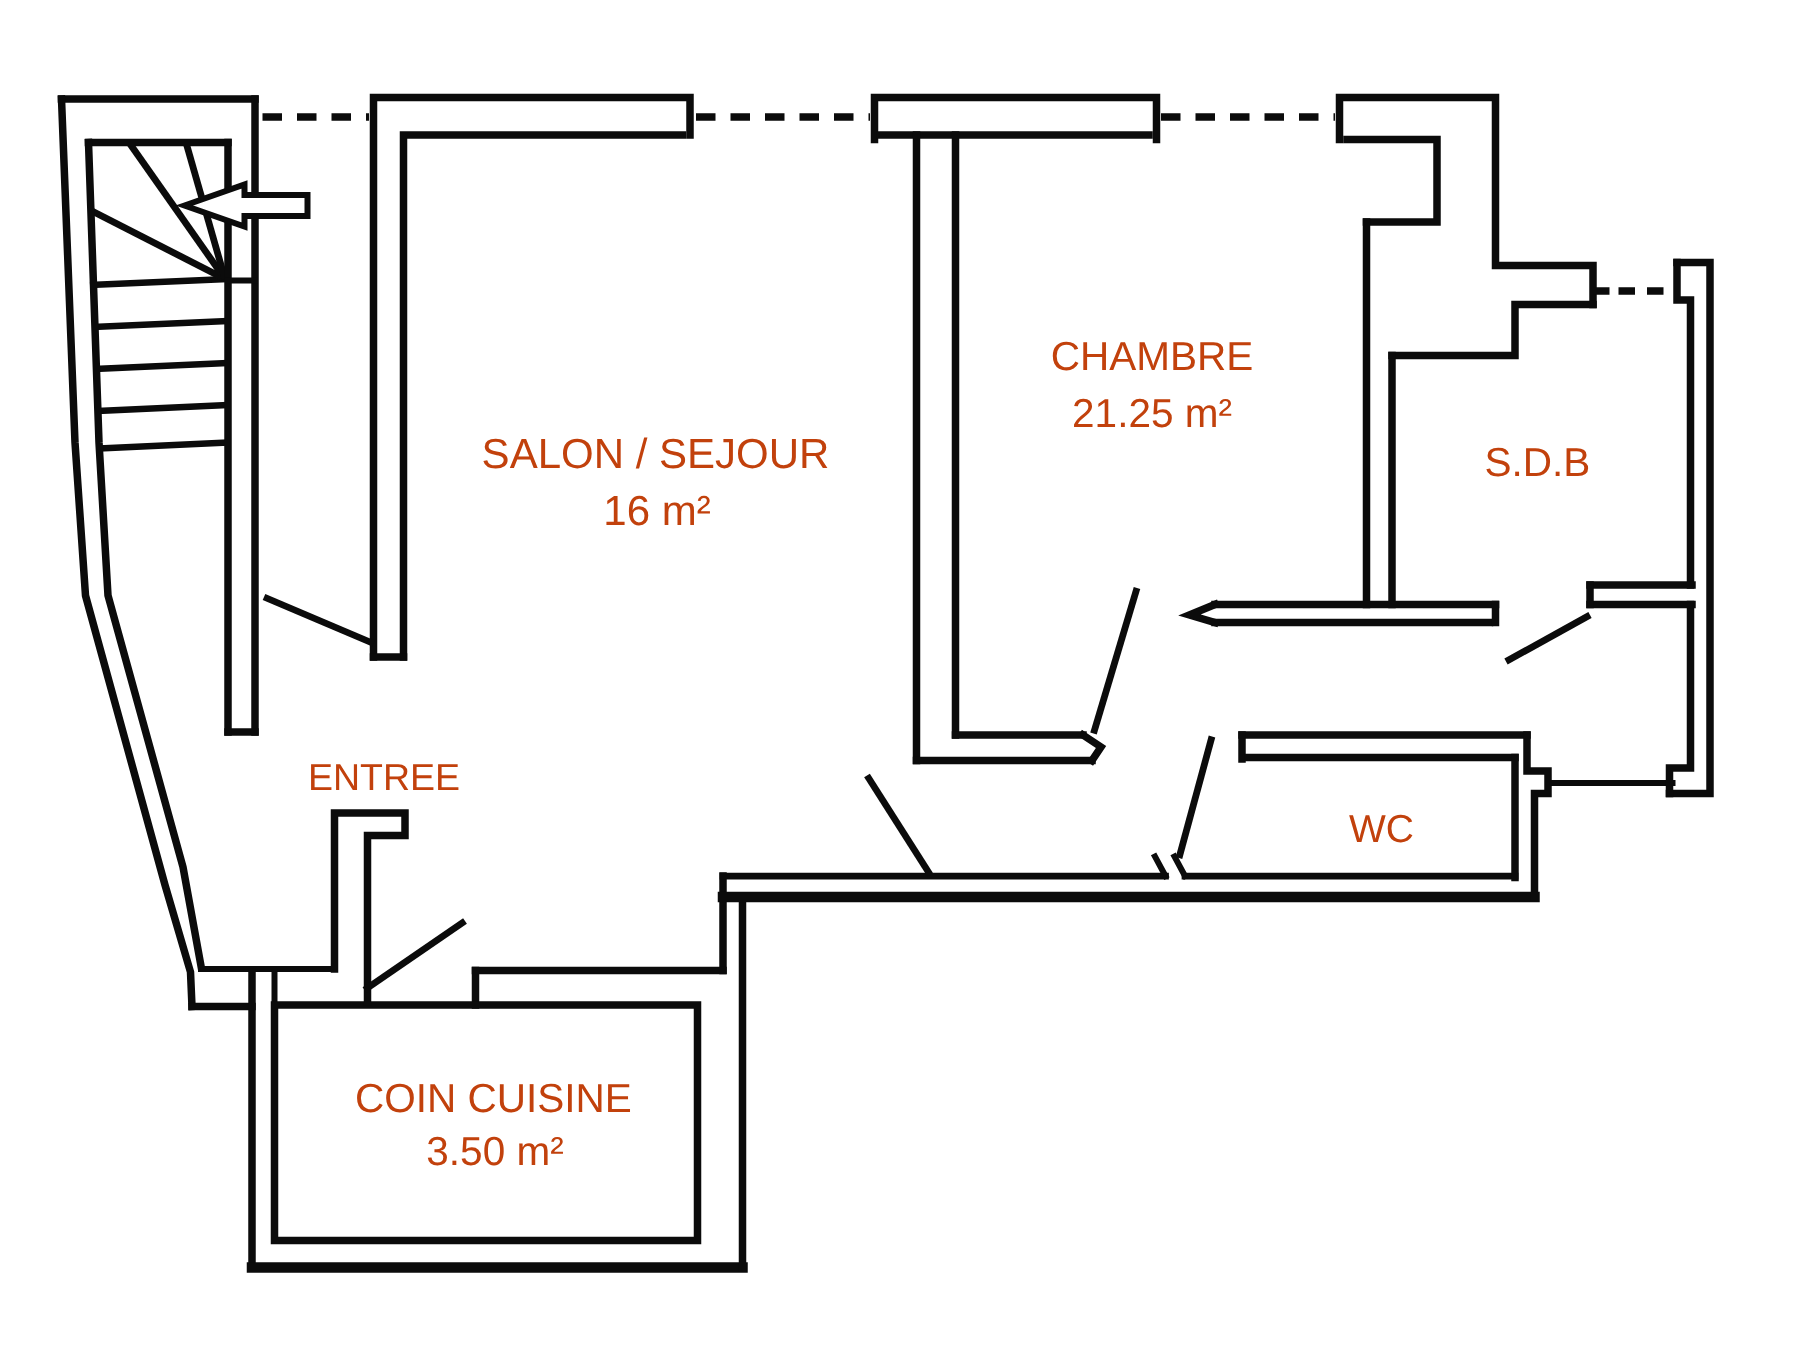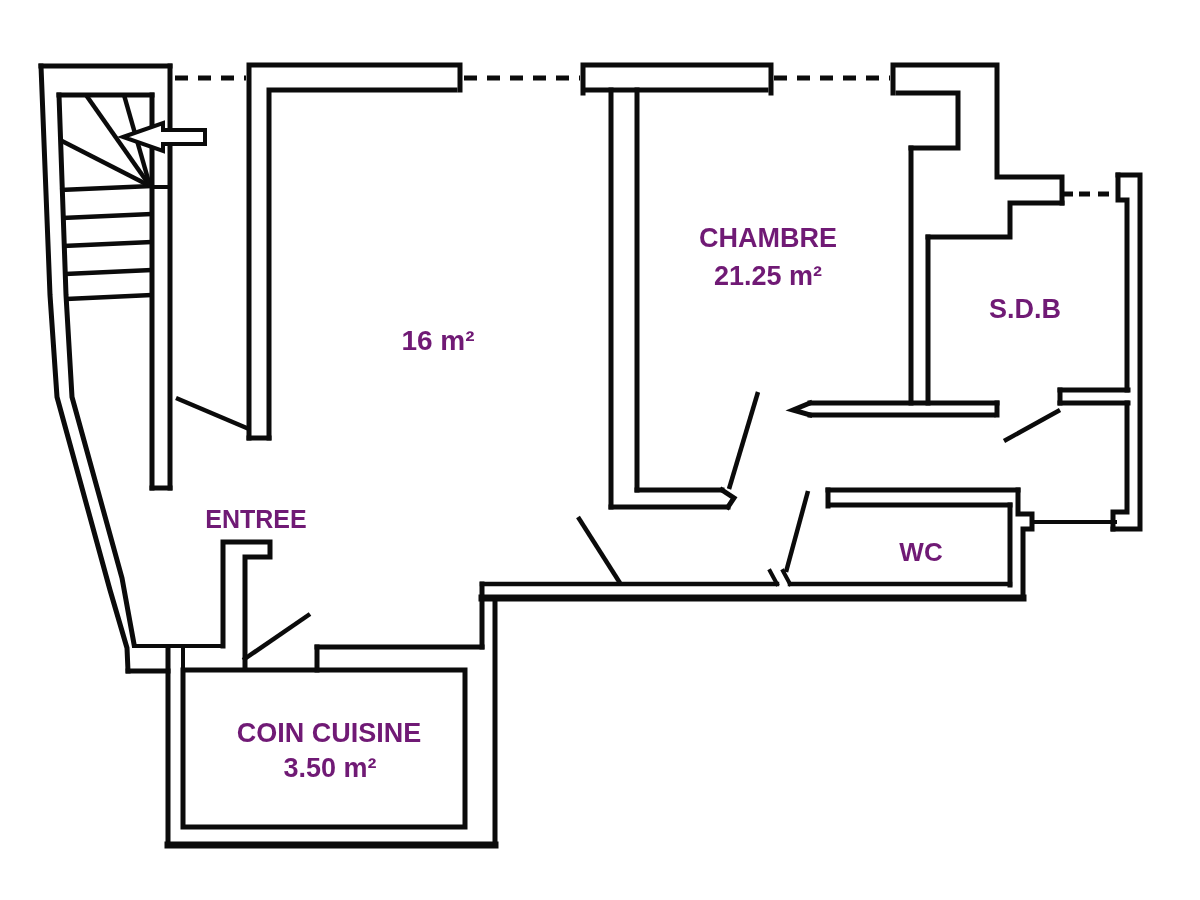--- a/index.html
+++ b/index.html
@@ -7,22 +7,22 @@
     position:relative;
     width:1200px;height:900px;
     background:#ffffff;
     overflow:hidden;
     font-family:"Liberation Sans", sans-serif;
   }
   #plan-svg{position:absolute;left:0;top:0;width:1200px;height:900px;}
   .room-label{
     position:absolute;
     transform:translate(-50%,-50%);
-    font-weight:bold;
-    color:#701a75;
+    font-weight:normal;
+    color:#c2410c;
     white-space:nowrap;
     letter-spacing:0px;
     line-height:1;
   }
   .fs28{font-size:28px;}
   .fs27{font-size:27px;}
   .fs26{font-size:26px;}
   .fs25{font-size:25px;margin-left:48px;}
 </style>
 </head>
@@ -111,20 +111,21 @@
       </g>
       <g>
         <polyline points="175,78 246,78" fill="none" stroke="#0b0b0b" stroke-width="5" stroke-linecap="butt" stroke-linejoin="miter" stroke-dasharray="13 10"></polyline>
         <polyline points="464,78 580,78" fill="none" stroke="#0b0b0b" stroke-width="5" stroke-linecap="butt" stroke-linejoin="miter" stroke-dasharray="13 10"></polyline>
         <polyline points="774,78 890,78" fill="none" stroke="#0b0b0b" stroke-width="5" stroke-linecap="butt" stroke-linejoin="miter" stroke-dasharray="13 10"></polyline>
         <polyline points="1062,194 1073,194" fill="none" stroke="#0b0b0b" stroke-width="5" stroke-linecap="butt" stroke-linejoin="miter"></polyline>
         <polyline points="1079,194 1116,194" fill="none" stroke="#0b0b0b" stroke-width="5" stroke-linecap="butt" stroke-linejoin="miter" stroke-dasharray="11 8"></polyline>
       </g>
     </svg>
 
+  <div class="room-label fs28" style="left:437px;top:303px;">SALON / SEJOUR</div>
   <div class="room-label fs28" style="left:438px;top:341px;text-align:center;">16 m²</div>
 
   <div class="room-label fs27" style="left:768px;top:238px;">CHAMBRE</div>
   <div class="room-label fs27" style="left:768px;top:276px;">21.25 m²</div>
 
   <div class="room-label fs27" style="left:1025px;top:309px;">S.D.B</div>
 
   <div class="room-label fs26" style="left:921px;top:552px;">WC</div>
 
   <div class="room-label fs25" style="left:208px;top:519px;">ENTREE</div>

